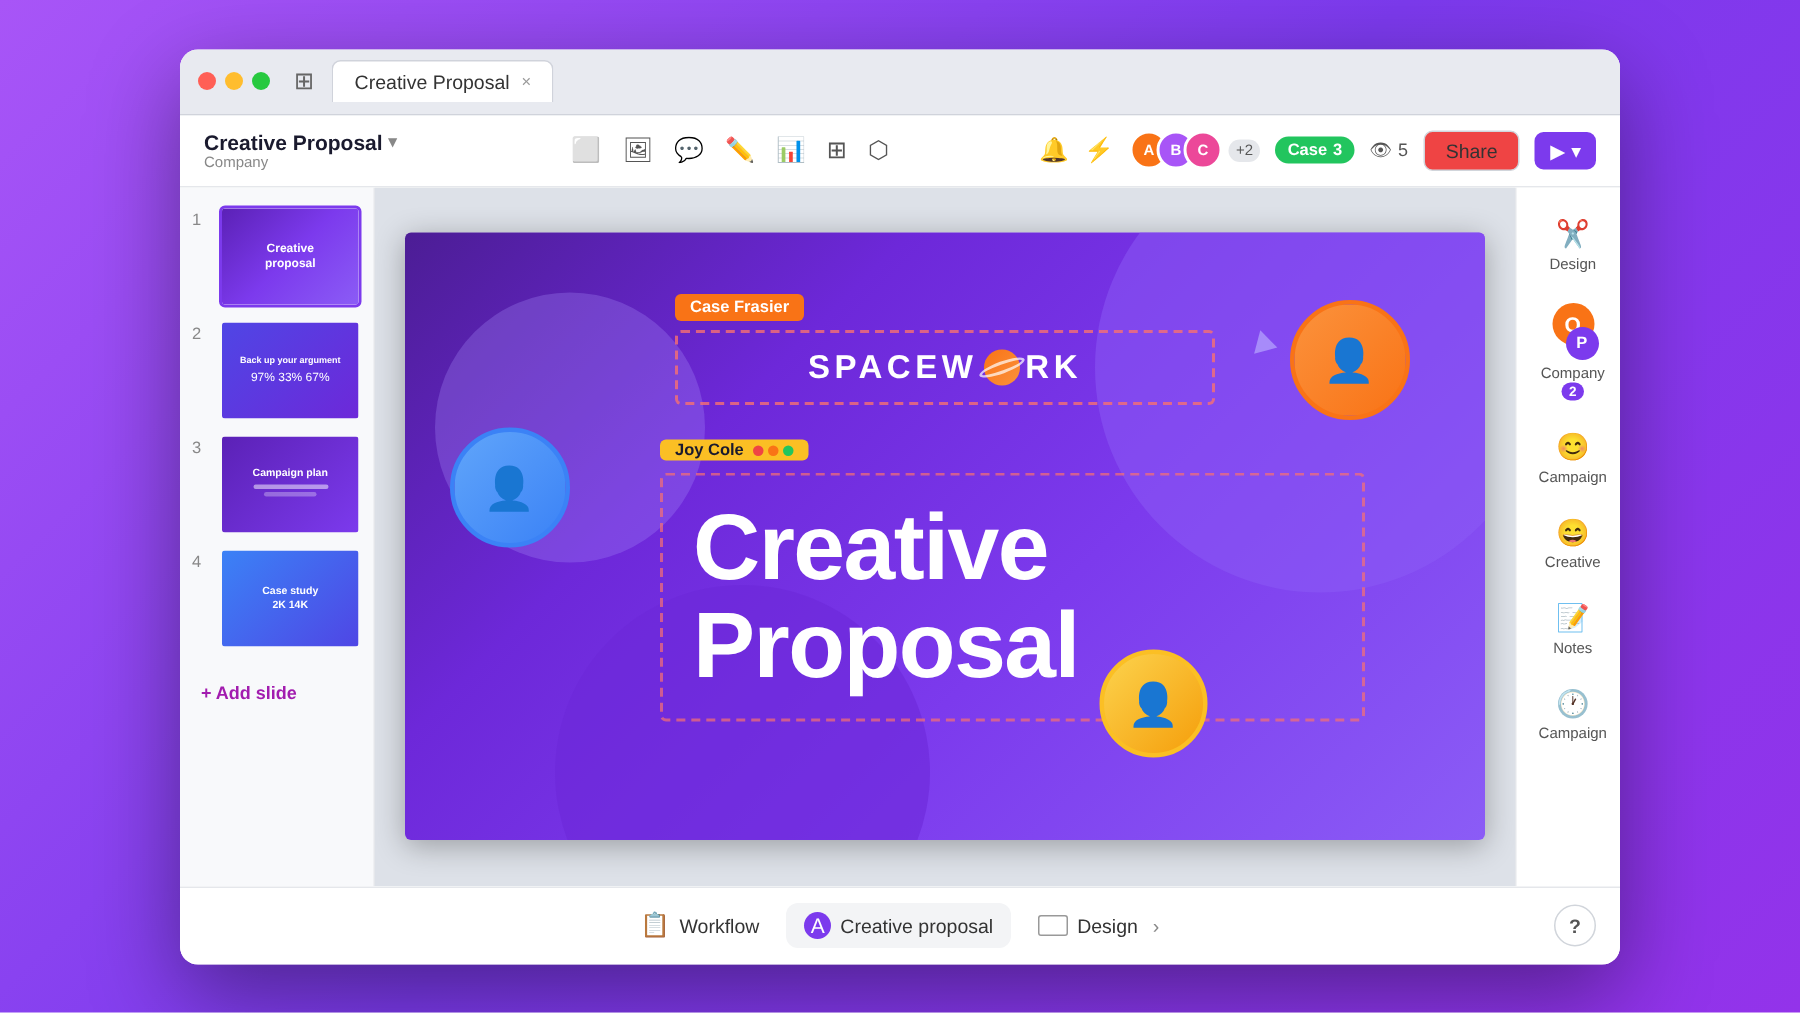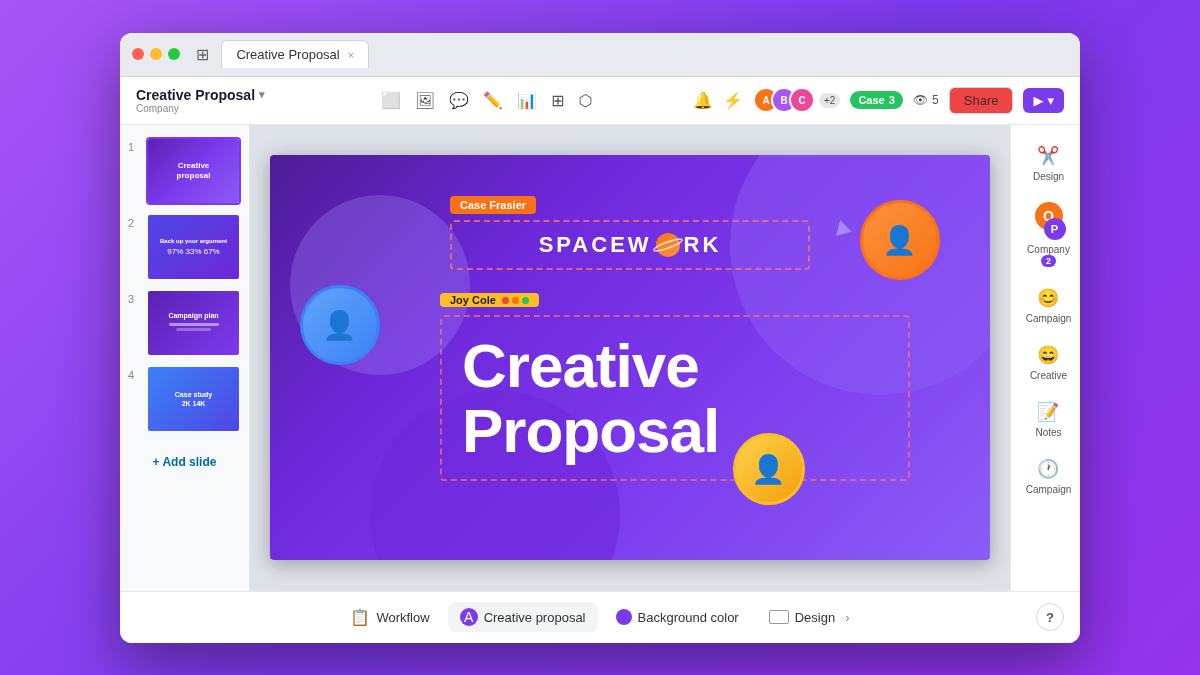--- a/index.html
+++ b/index.html
@@ -250,24 +250,24 @@
     }
     .thumb4 {
       background: linear-gradient(135deg, #3b82f6, #4f46e5);
     }
     .thumb-text {
       text-align: center;
       padding: 4px;
       line-height: 1.2;
     }
     .add-slide-btn {
-      color: #0369a1;
+      color: #a21caf;
       font-size: 12px;
       font-weight: 600;
-      text-align: center;
+      text-align: left;
       margin-top: 8px;
       cursor: pointer;
       padding: 6px;
     }
 
     
     .canvas-area {
       flex: 1;
       background: #dde1e8;
       display: flex;
@@ -810,23 +810,19 @@
   <div class="bottom-bar">
     <div class="bottom-item">
       <span class="bottom-icon">📋</span>
       <span>Workflow</span>
     </div>
     <div class="bottom-item active-item">
       <span class="bottom-icon" style="font-size:14px;background:#7c3aed;color:#fff;border-radius:50%;width:18px;height:18px;display:inline-flex;align-items:center;justify-content:center;">A</span>
       <span>Creative proposal</span>
     </div>
     <div class="bottom-item">
-      <div class="theme-dot"></div>
-      <span>Background color</span>
-    </div>
-    <div class="bottom-item">
       <div class="image-icon"></div>
       <span>Design</span>
       <span class="chevron-right">›</span>
     </div>
     <div class="help-btn">?</div>
   </div>
 </div>
 
 </body></html>

